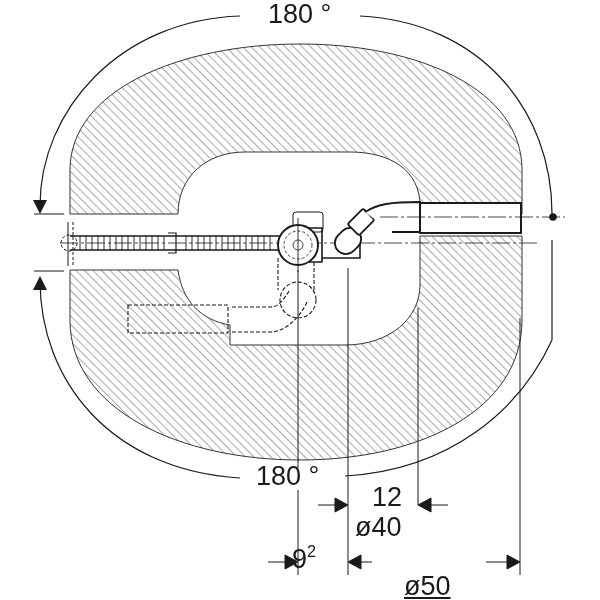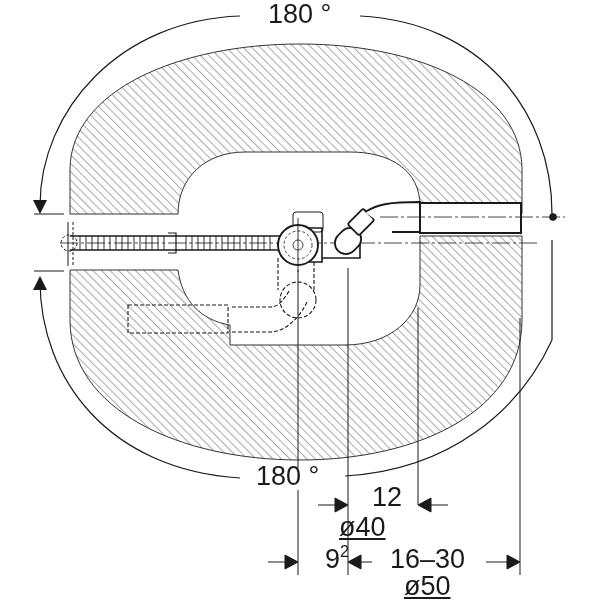--- a/index.html
+++ b/index.html
@@ -147,17 +147,16 @@
     <polygon points="361,555 348,562 361,569"></polygon>
     <line x1="361" y1="562" x2="372" y2="562"></line>
     <line x1="486" y1="562" x2="507" y2="562"></line>
     <polygon points="507,555 520,562 507,569"></polygon>
   </g>
 </svg>
 
   <div class="lbl big" style="left:268px; top:1px;">180 °</div>
   <div class="lbl big" style="left:256px; top:463px;">180 °</div>
   <div class="lbl big" style="left:372px; top:484px;">12</div>
-  <div class="lbl big" style="left:339px; top:514px;text-decoration:underline;">ø40</div>
-  <div class="lbl big" style="left:325px; top:546px;"><span>9</span><sup>2</sup></div>
-  <div class="lbl big" style="left:390px; top:546px;">16–30</div>
+  <div class="lbl big" style="left:355px; top:514px;">ø40</div>
+  <div class="lbl big" style="left:292px; top:546px;"><span>9</span><sup>2</sup></div>
   <div class="lbl big" style="left:404px; top:573px;text-decoration:underline;">ø50</div>
 </div>
 
 </body></html>

